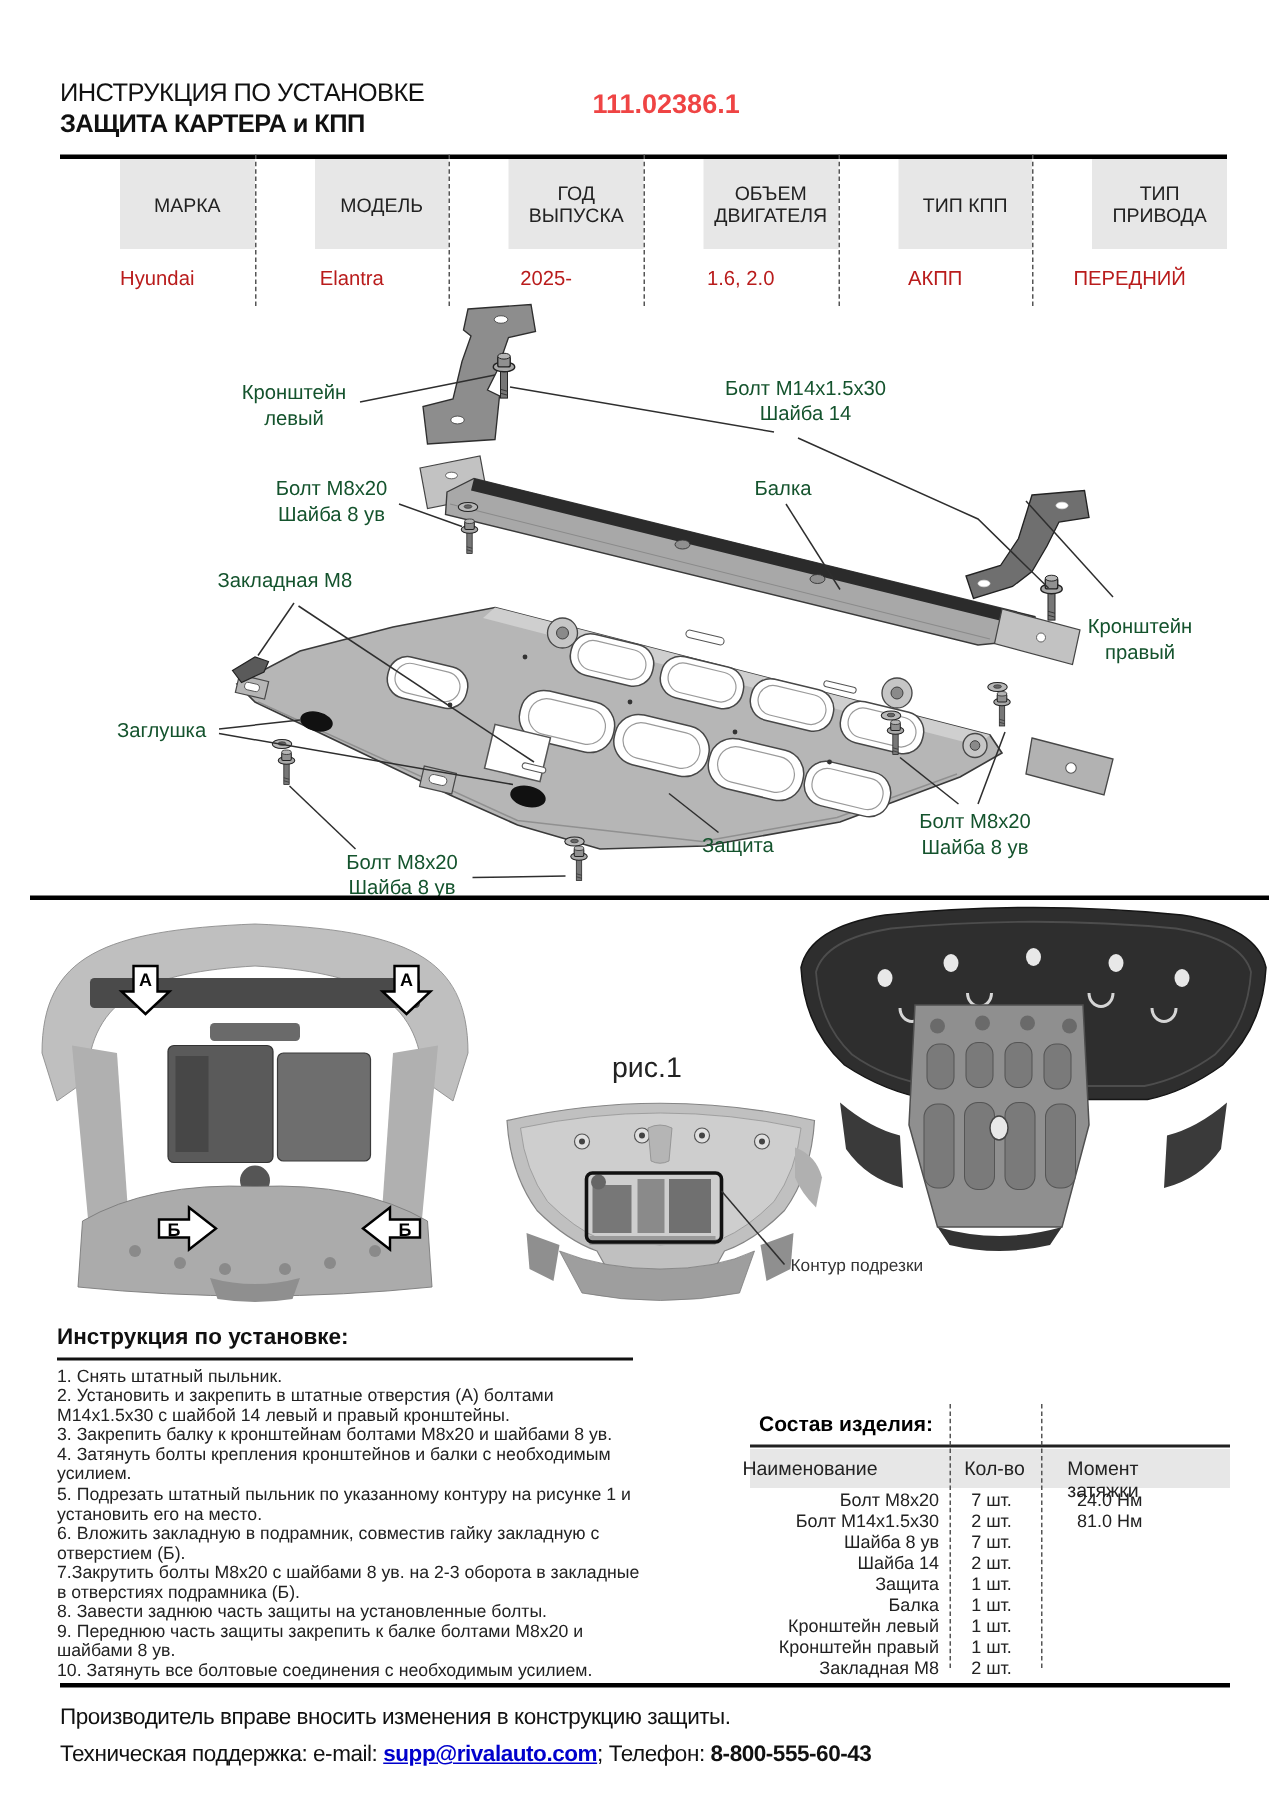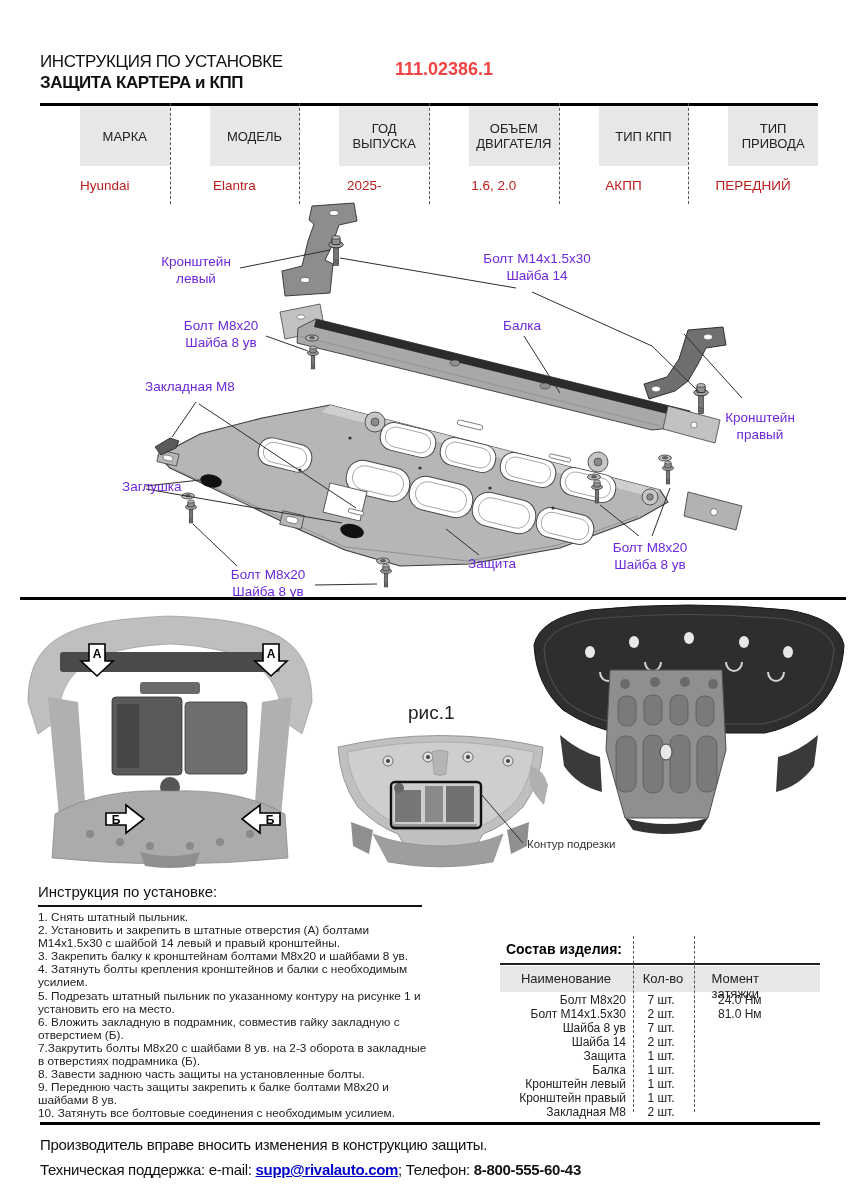--- a/index.html
+++ b/index.html
@@ -15,31 +15,31 @@
   .part-no  { left:395px; top:59px; font-size:18px; font-weight:bold; color:#ef4444; }
 
   
   .spec { left:40px; top:103px; width:778px; border-top:3px solid #000; display:flex; }
   .spec-col { width:129.66px; }
   .spec-th { height:60px; background:#e7e7e7; display:flex; align-items:center; justify-content:center; font-size:13px; text-align:center; white-space:pre-line; line-height:15px; color:#222;margin-left:40px; }
   .spec-td { height:38px; display:flex; align-items:center; justify-content:center; font-size:13.5px; color:#b91c1c; }
   .vdash { position:absolute; width:0; border-left:1.4px dashed #555; }
 
   
-  .dlabel { font-size:13.5px; line-height:17px; color:#6d28d9; }
+  .dlabel { font-size:13.5px; line-height:17px; color:#14532d; }
 
   
   .hline { position:absolute; background:#000; }
 
   
   .fig-label { left:408px; top:702px; font-size:19px; color:#222; }
   .cut-label { left:527px; top:838px; font-size:11.5px; color:#333; }
 
   
-  .instr-title { left:38px; top:883px; font-size:15px; font-weight:normal; color:#111;text-align:center; }
+  .instr-title { left:38px; top:883px; font-size:15px; font-weight:bold; color:#111;text-align:center; }
   .instr-rule { left:38px; top:905px; width:384px; height:2px; background:#111; }
   .instr-list { left:38px; top:911px; width:455px; font-size:11.8px; line-height:13.1px; color:#222; }
   .instr-item { white-space:pre-line; }
 
   
   .parts-title { left:506px; top:941px; font-size:14px; font-weight:bold; color:#000000; }
   .parts-rule { left:500px; top:963px; width:320px; height:2px; background:#222; }
   .parts-head { left:500px; top:966px; width:320px; height:26px; background:#e7e7e7; }
   .ph { position:absolute; top:971px; font-size:13px; color:#222; transform:translateX(-50%); }
   .parts-body { left:500px; top:993px; width:320px; }
@@ -267,21 +267,21 @@
   </svg>
 
   <div class="abs dlabel ctr pre" style="left:196px; top:253px;">Кронштейн
 левый</div>
   <div class="abs dlabel ctr pre" style="left:537px; top:250px;">Болт М14х1.5х30
 Шайба 14</div>
   <div class="abs dlabel ctr pre" style="left:221px; top:317px;">Болт М8х20
 Шайба 8 ув</div>
   <div class="abs dlabel ctr pre" style="left:522px; top:317px;">Балка</div>
   <div class="abs dlabel pre" style="left:145px; top:378px;">Закладная М8</div>
-  <div class="abs dlabel pre" style="left:78px; top:478px;margin-left:44px;">Заглушка</div>
+  <div class="abs dlabel pre" style="left:78px; top:478px;">Заглушка</div>
   <div class="abs dlabel ctr pre" style="left:268px; top:566px;">Болт М8х20
 Шайба 8 ув</div>
   <div class="abs dlabel ctr pre" style="left:492px; top:555px;">Защита</div>
   <div class="abs dlabel ctr pre" style="left:650px; top:539px;">Болт М8х20
 Шайба 8 ув</div>
   <div class="abs dlabel ctr pre" style="left:760px; top:409px;">Кронштейн
 правый</div>
 
   <div class="hline" style="left:20px; top:597px; width:826px; height:3px;"></div>
 
@@ -406,21 +406,21 @@
 в отверстиях подрамника (Б).</div>
       <div class="instr-item">8. Завести заднюю часть защиты на установленные болты.</div>
       <div class="instr-item">9. Переднюю часть защиты закрепить к балке болтами М8х20 и
 шайбами 8 ув.</div>
       <div class="instr-item">10. Затянуть все болтовые соединения с необходимым усилием.</div>
     </div>
 
   <div class="abs parts-title">Состав изделия:</div>
   <div class="abs parts-rule"></div>
   <div class="abs parts-head"></div>
-  <div class="ph" style="left:566px;">Наименование</div>
+  <div class="ph" style="left:540px;">Наименование</div>
   <div class="ph" style="left:663px;">Кол-во</div>
   <div class="ph" style="left:757px;">Момент затяжки</div>
   <div class="vdash" style="left:633px; top:936px; height:176px;"></div>
   <div class="vdash" style="left:694px; top:936px; height:176px;"></div>
   <div class="abs parts-body">
       <div class="parts-row">
         <div class="pc-name">Болт М8х20</div>
         <div class="pc-qty">7 шт.</div>
         <div class="pc-torque">24.0 Нм</div>
       </div>

